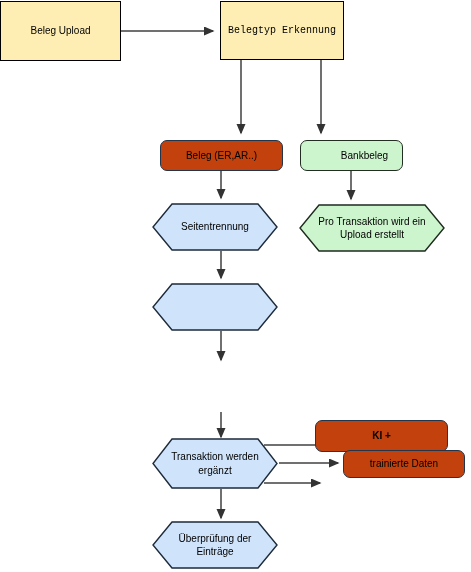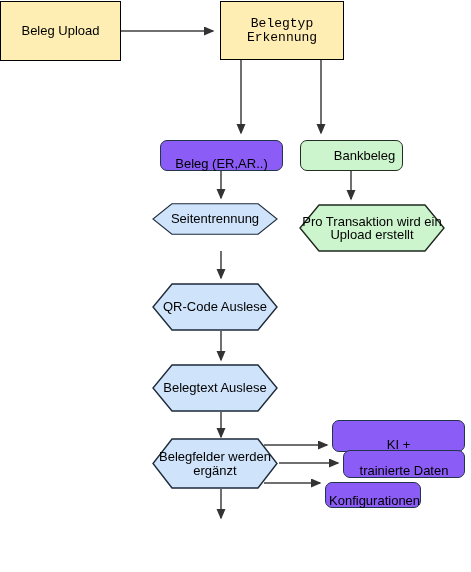--- a/index.html
+++ b/index.html
@@ -30,37 +30,37 @@
     height: 572px;
     pointer-events: none;
   }
   .node {
     position: absolute;
     box-sizing: border-box;
     display: flex;
     align-items: center;
     justify-content: center;
     text-align: center;
-    font-size: 13px;
+    font-size: 10px;
     line-height: 13.5px;
     color: #000000;
     z-index: 5;
   }
   .node-label {
     display: block;
     width: 100%;
     padding: 0 3px;
     box-sizing: border-box;
   }
   
   .shape-rect {
     border: 1.3px solid #000000;
   }
   .fill-yellow { background: #ffeeb3; }
-  .fill-blue   { background: #8b5cf6; align-items: flex-end; }
+  .fill-blue   { background: #c2410c; }
   .fill-green  { background: #cdf5cd; padding-left: 26px; }
 
   
   .shape-round {
     border: 1.3px solid #2b2b2b;
     border-radius: 7px;
   }
   .shape-round.fill-blue  { border-color: #23354a; }
   .shape-round.fill-green { border-color: #232e23; }
 
@@ -128,69 +128,68 @@
   </div>
 
   <div class="node shape-round fill-blue" style="left:160px; top:140px; width:123px; height:31px;">
     <span class="node-label">Beleg (ER,AR..)</span>
   </div>
 
   <div class="node shape-round fill-green" style="left:300px; top:140px; width:103px; height:31px;">
     <span class="node-label">Bankbeleg</span>
   </div>
 
-  <div class="node shape-hex" style="left:152px; top:203px; width:126px; height:32px;">
+  <div class="node shape-hex" style="left:152px; top:203px; width:126px; height:48px;">
     <svg viewBox="0 0 126 48" preserveAspectRatio="none">
       <polygon class="hex-blue" points="20,1 106,1 125,24 106,47 20,47 1,24"></polygon>
     </svg>
     <span class="node-label">Seitentrennung</span>
   </div>
 
   <div class="node shape-hex" style="left:299px; top:204px; width:146px; height:48px;">
     <svg viewBox="0 0 146 48" preserveAspectRatio="none">
       <polygon class="hex-green" points="20,1 126,1 145,24 126,47 20,47 1,24"></polygon>
     </svg>
     <span class="node-label">
       <span>Pro Transaktion wird ein</span><br>
       <span>Upload erstellt</span>
     </span>
   </div>
 
   <div class="node shape-hex" style="left:152px; top:283px; width:126px; height:48px;">
     <svg viewBox="0 0 126 48" preserveAspectRatio="none">
       <polygon class="hex-blue" points="20,1 106,1 125,24 106,47 20,47 1,24"></polygon>
     </svg>
-    <span class="node-label">QR-Code Auslese</span>
   </div>
 
-  <div class="node shape-hex" style="left:152px; top:364px; width:126px; height:48px;">
-    <svg viewBox="0 0 126 48" preserveAspectRatio="none">
-      <polygon class="hex-blue" points="20,1 106,1 125,24 106,47 20,47 1,24"></polygon>
-    </svg>
-    <span class="node-label">Belegtext Auslese</span>
-  </div>
 
   <div class="node shape-hex" style="left:152px; top:438px; width:126px; height:51px;">
     <svg viewBox="0 0 126 51" preserveAspectRatio="none">
       <polygon class="hex-blue" points="20,1 106,1 125,25.5 106,50 20,50 1,25.5"></polygon>
     </svg>
     <span class="node-label">
-      <span>Belegfelder werden</span><br>
+      <span>Transaktion werden</span><br>
       <span>ergänzt</span>
     </span>
   </div>
 
-  <div class="node shape-round fill-blue" style="left:332px; top:420px; width:133px; height:32px; z-index:6;">
+  <div class="node shape-round fill-blue" style="left:315px; top:420px; width:133px; height:32px; z-index:6;font-weight:bold;">
     <span class="node-label">
       <span>KI +</span><br>
     </span>
   </div>
 
   <div class="node shape-round fill-blue" style="left:343px; top:450px; width:122px; height:28px; z-index:7;">
     <span class="node-label">trainierte Daten</span>
   </div>
 
-  <div class="node shape-round fill-blue" style="left:325px; top:482px; width:96px; height:26px; z-index:8;">
-    <span class="node-label">Konfigurationen</span>
+
+  <div class="node shape-hex" style="left:152px; top:521px; width:126px; height:48px;">
+    <svg viewBox="0 0 126 48" preserveAspectRatio="none">
+      <polygon class="hex-blue" points="20,1 106,1 125,24 106,47 20,47 1,24"></polygon>
+    </svg>
+    <span class="node-label">
+      <span>Überprüfung der</span><br>
+      <span>Einträge</span>
+    </span>
   </div>
-
 
 </div>
 
 </body></html>

